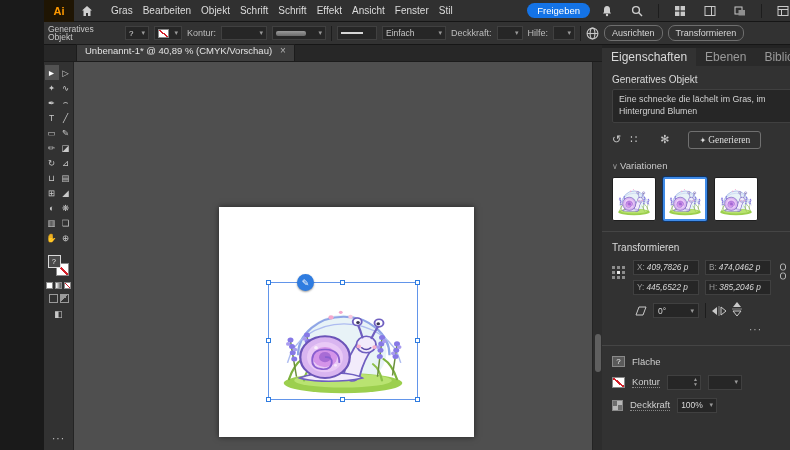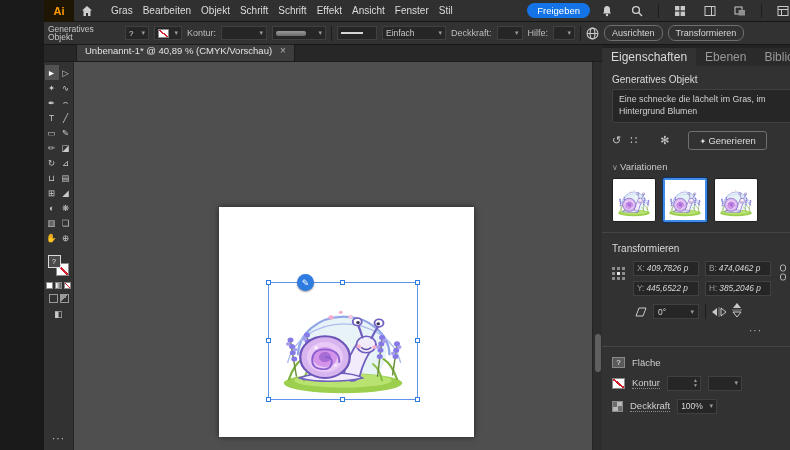--- a/index.html
+++ b/index.html
@@ -91,21 +91,21 @@
   .info-icon { margin-left:auto; width:11px; height:11px; border:1px solid #9a9a9a; border-radius:50%;
                font-size:8px; color:#9a9a9a; display:flex; align-items:center; justify-content:center; }
   .info-icon::after { content:'i'; }
   .plabel { font-size:9px; color:#b8b8b8; margin-top:9px; }
   .prompt-box { position:relative; margin-top:4px; background:#262626; border:1px solid #404040; border-radius:2px;
                 padding:4px 16px 4px 6px; font-size:8.8px; line-height:1.35; color:#d2d2d2; min-height:32px; }
   .prompt-clear { position:absolute; right:4px; top:3px; color:#a5a5a5; font-size:10px; }
   .gen-row { display:flex; align-items:center; gap:9px; margin-top:8px; }
   .gicon { font-size:11px; color:#c9c9c9; }
   .gen-btn { border:1px solid #707070; border-radius:3px; background:transparent; color:#dedede;
-             font-size:9.5px; padding:3px 10px; font-family:Liberation Sans, sans-serif; margin-left:10px; }
+             font-size:9.5px; padding:3px 10px; font-family:Liberation Serif, serif; margin-left:10px; }
   .gen-btn::before { content:'✦ '; font-size:8px; }
   .coll-head { margin-top:11px; font-size:9.5px; color:#c9c9c9; }
   .coll-head::before { content:'∨ '; font-size:8px; color:#9a9a9a; }
   .thumb-row { display:flex; gap:7px; margin-top:6px; }
   .thumb { width:44px; height:44px; background:#fff; border-radius:2px; display:flex; align-items:center;
            justify-content:center; border:1px solid #1f1f1f; }
   .thumb.selected { border:2px solid #3f8be8; box-shadow:0 0 0 1px #12335f; }
   .pdivider { height:1px; background:#454545; margin:10px -10px; }
   .trow { display:flex; align-items:flex-start; gap:7px; margin-top:7px; }
   .ref-locator { display:grid; grid-template-columns:repeat(3,4px); grid-auto-rows:4px; gap:1px; margin-top:6px; }

